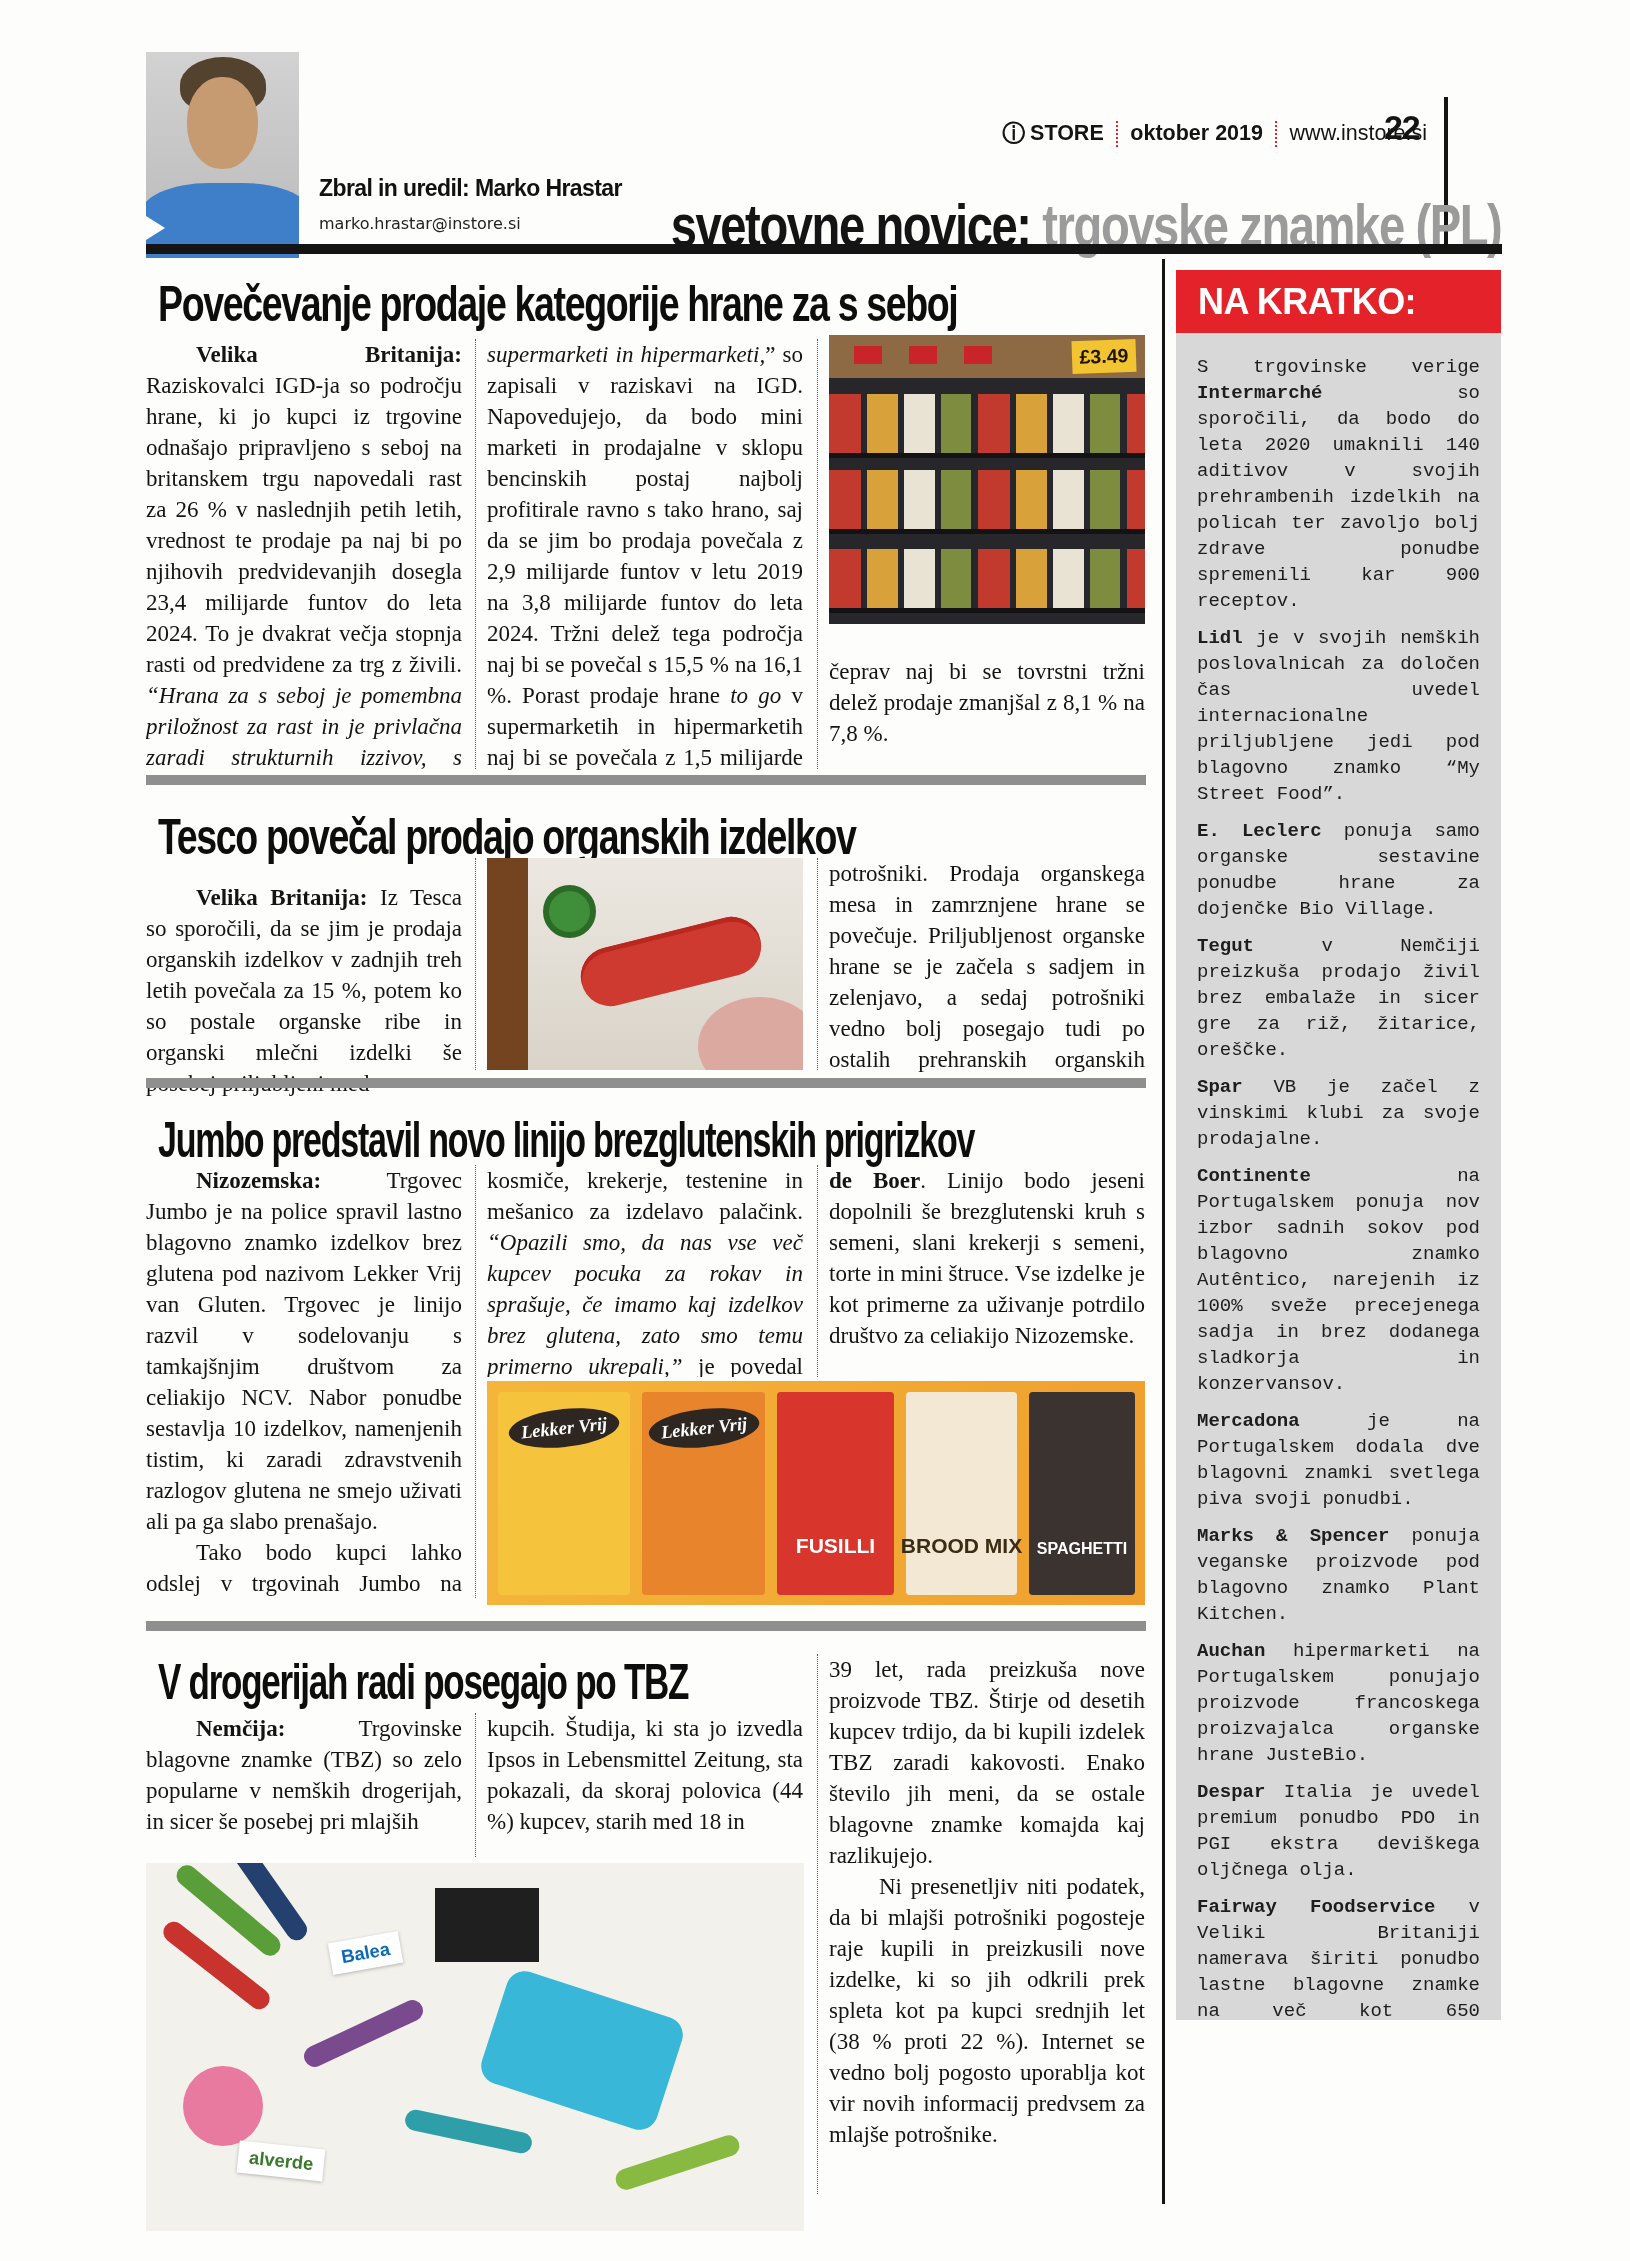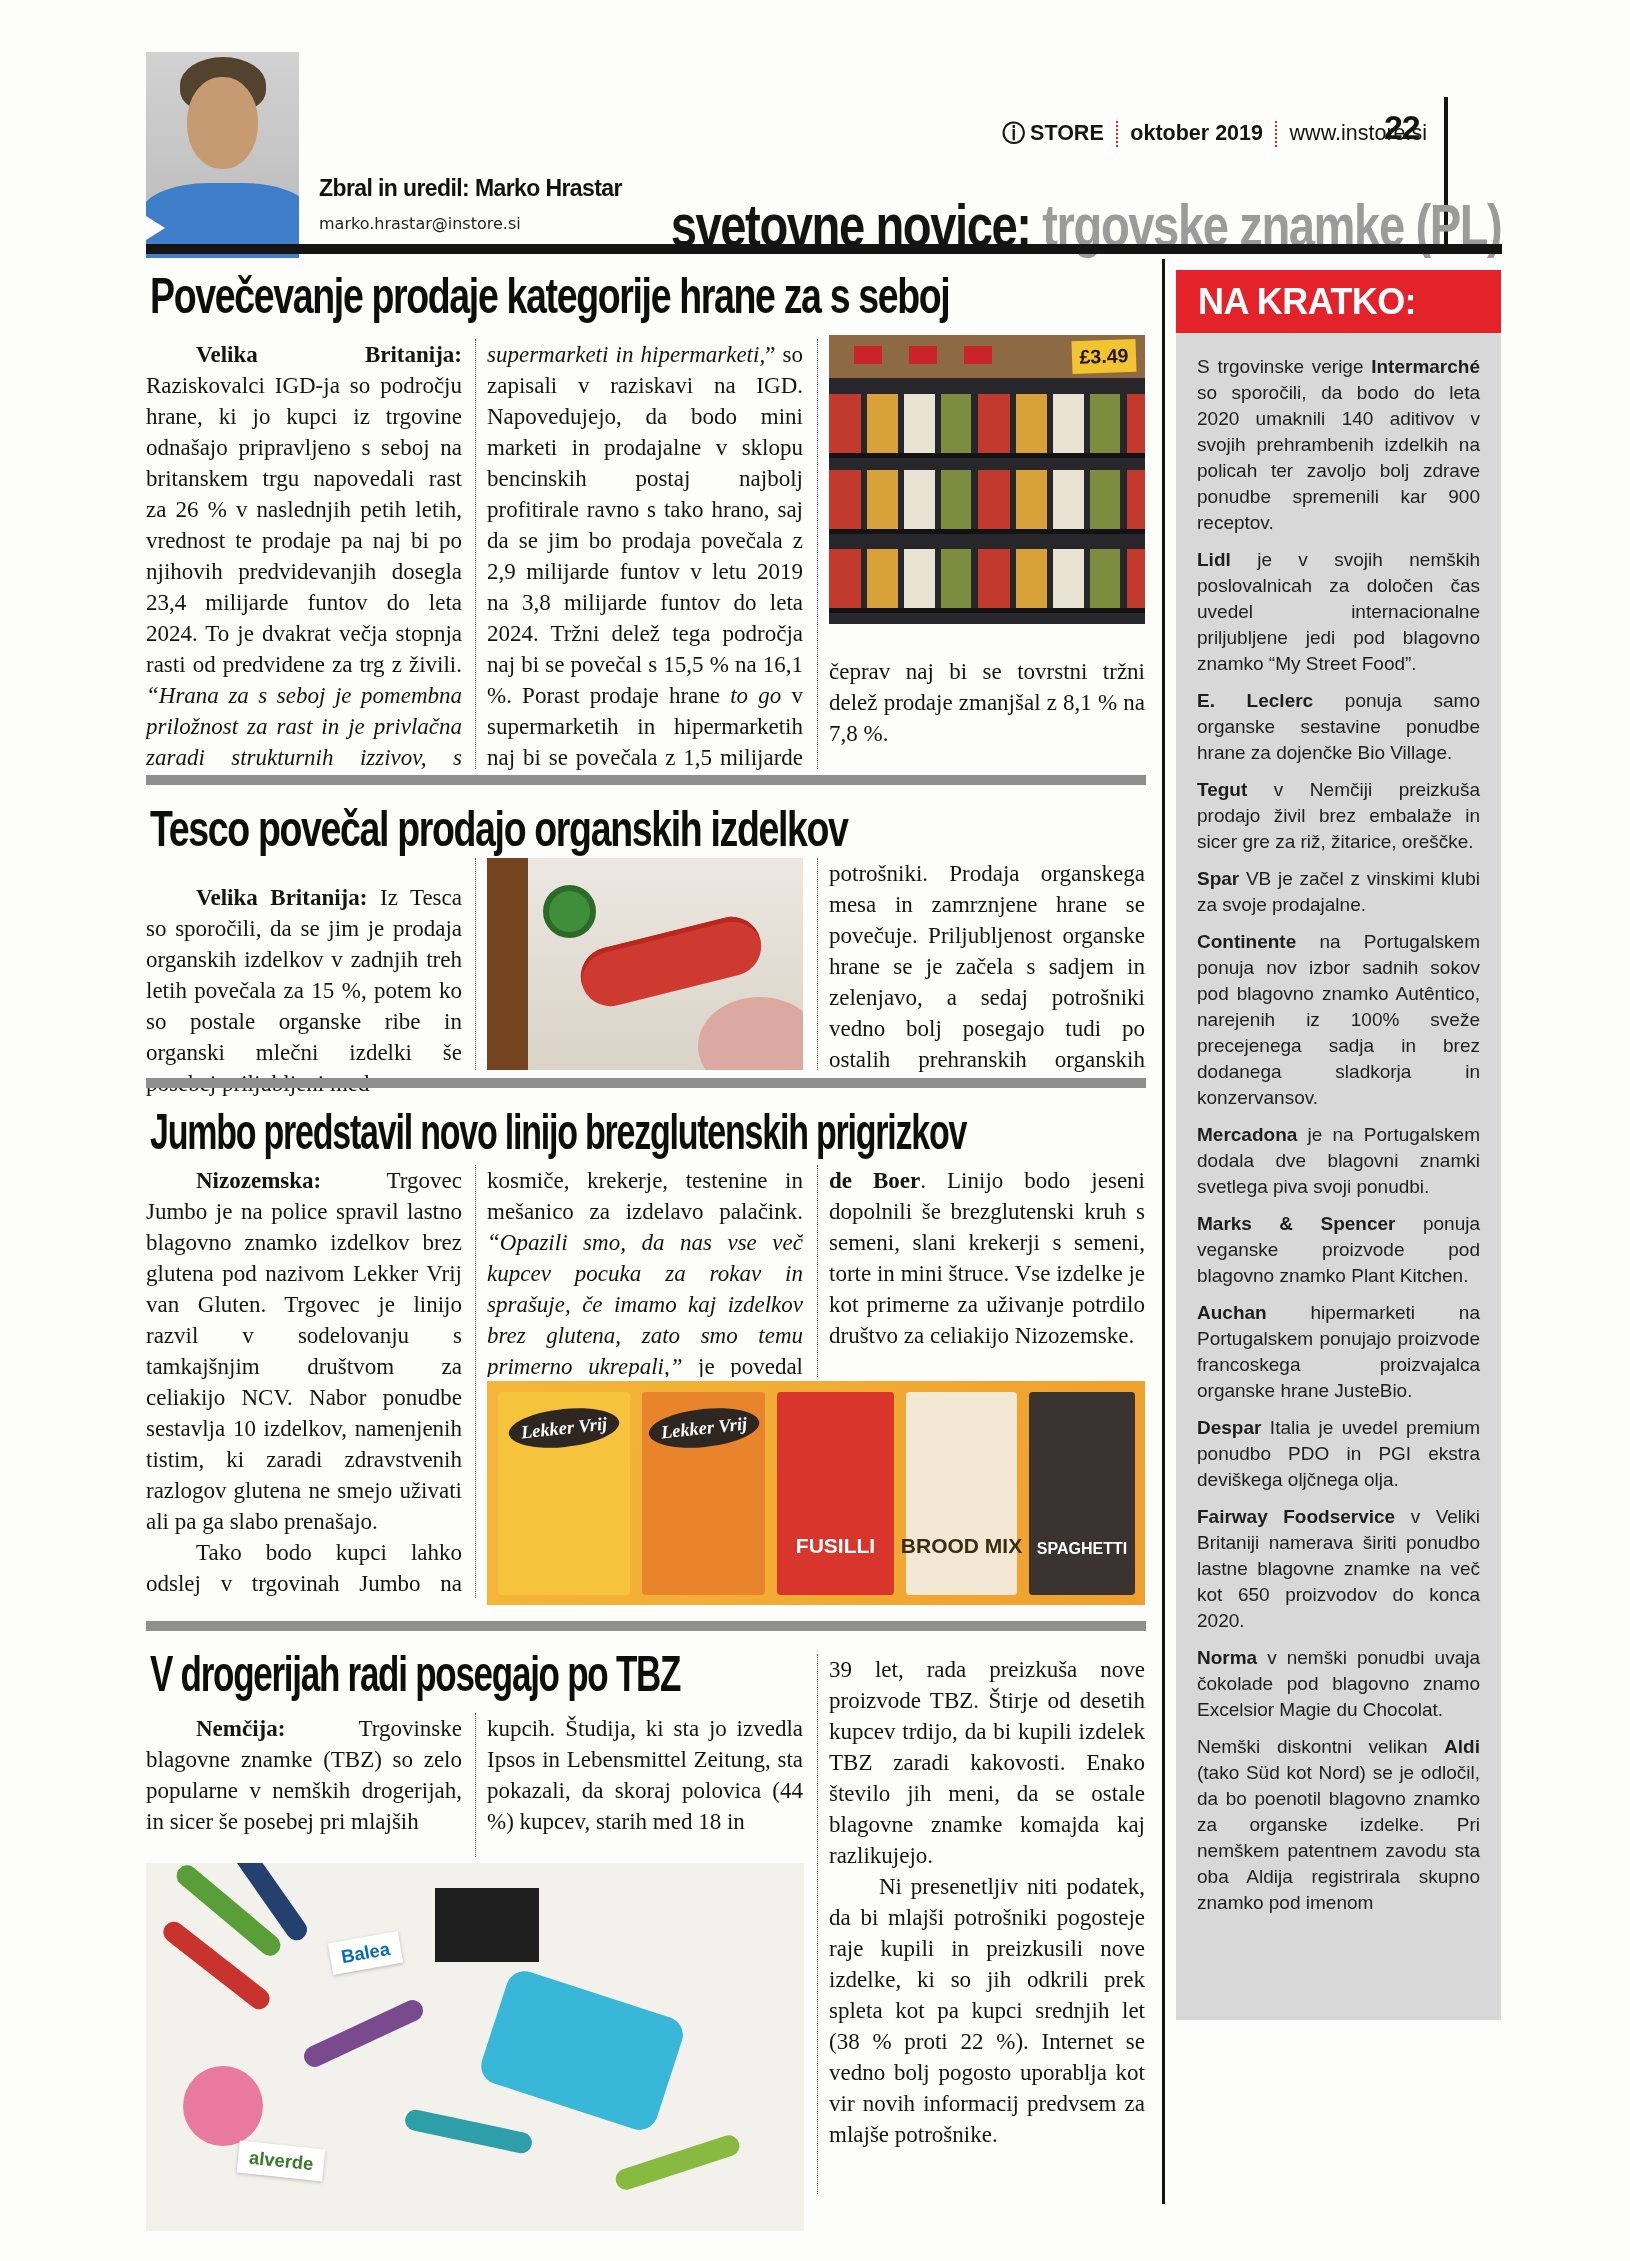--- a/index.html
+++ b/index.html
@@ -28,37 +28,37 @@
   #section-title{position:absolute;top:152px;right:129px;white-space:nowrap;
         font-family:"Liberation Sans",sans-serif;font-weight:700;font-size:59px;letter-spacing:-1.8px;}
   #section-title .inner{display:inline-block;transform:scaleX(.8);transform-origin:right center;}
   #section-title .gray{color:#9b9b9b;}
   #header-bar{position:absolute;left:146px;top:244px;width:1356px;height:9.8px;background:#141414;}
   
   #main-vrule{position:absolute;left:1162px;top:259px;width:3.1px;height:1945px;background:#141414;}
   .graybar{position:absolute;left:146px;width:1000px;height:9.8px;background:#8f8f8f;}
   .dotted-v{position:absolute;width:0;border-left:1.8px dotted #555;}
   
-  .art-title{position:absolute;left:146px;margin:4px;white-space:nowrap;
+  .art-title{position:absolute;left:146px;margin:12px;white-space:nowrap;
         font-family:"Liberation Sans",sans-serif;font-weight:700;font-size:50px;letter-spacing:-1.8px;color:#0d0d0d;}
   .art-title .inner{display:inline-block;transform-origin:left center;}
   .s75 .inner{transform:scaleX(.75);} .s70 .inner{transform:scaleX(.70);} .s68 .inner{transform:scaleX(.68);}
   .col{position:absolute;width:316px;overflow:hidden;text-align:justify;
         font-size:23px;line-height:31px;}
   .col p{margin:0;}
   .col p.ind{text-indent:50px;}
   .b{font-weight:700;} .i{font-style:italic;} 
   
   #sidebar-head{position:absolute;left:1176px;top:270px;width:325px;height:63px;background:#e3222a;
         display:flex;align-items:center;box-sizing:border-box;padding-left:22px;}
   #sidebar-head span{color:#fff;font-family:"Liberation Sans",sans-serif;font-weight:700;
         font-size:36px;letter-spacing:-0.6px;}
   #sidebar-body{position:absolute;left:1176px;top:333px;width:325px;height:1687px;background:#d8d8d8;
         box-sizing:border-box;padding:21px 21px 12.3px 21px;overflow:hidden;
-        font-family:Liberation Sans, sans-serif;font-size:19px;line-height:26px;color:#1d1d1d;text-align:justify;}
+        font-family:Liberation Mono, monospace;font-size:19px;line-height:26px;color:#1d1d1d;text-align:justify;}
   #sidebar-body p{margin:0 0 11px 0;}
   
   .photo{position:absolute;overflow:hidden;}
   #takeaway-photo{left:829px;top:335px;width:316px;height:289px;background:#26262b;}
   #takeaway-photo .woodstrip{position:absolute;left:0;top:0;width:100%;height:43px;background:#8d6a43;}
   #takeaway-photo .tag{position:absolute;top:11px;width:28px;height:18.4px;background:#c8242a;}
   #takeaway-photo .price{position:absolute;right:8.6px;top:4.9px;width:64px;height:33px;background:#f2c431;
         color:#201500;font-family:"Liberation Sans",sans-serif;font-weight:700;font-size:19.6px;
         display:flex;align-items:center;justify-content:center;transform:rotate(-2deg);}
   .shelfrow{position:absolute;left:0;width:100%;height:59px;

